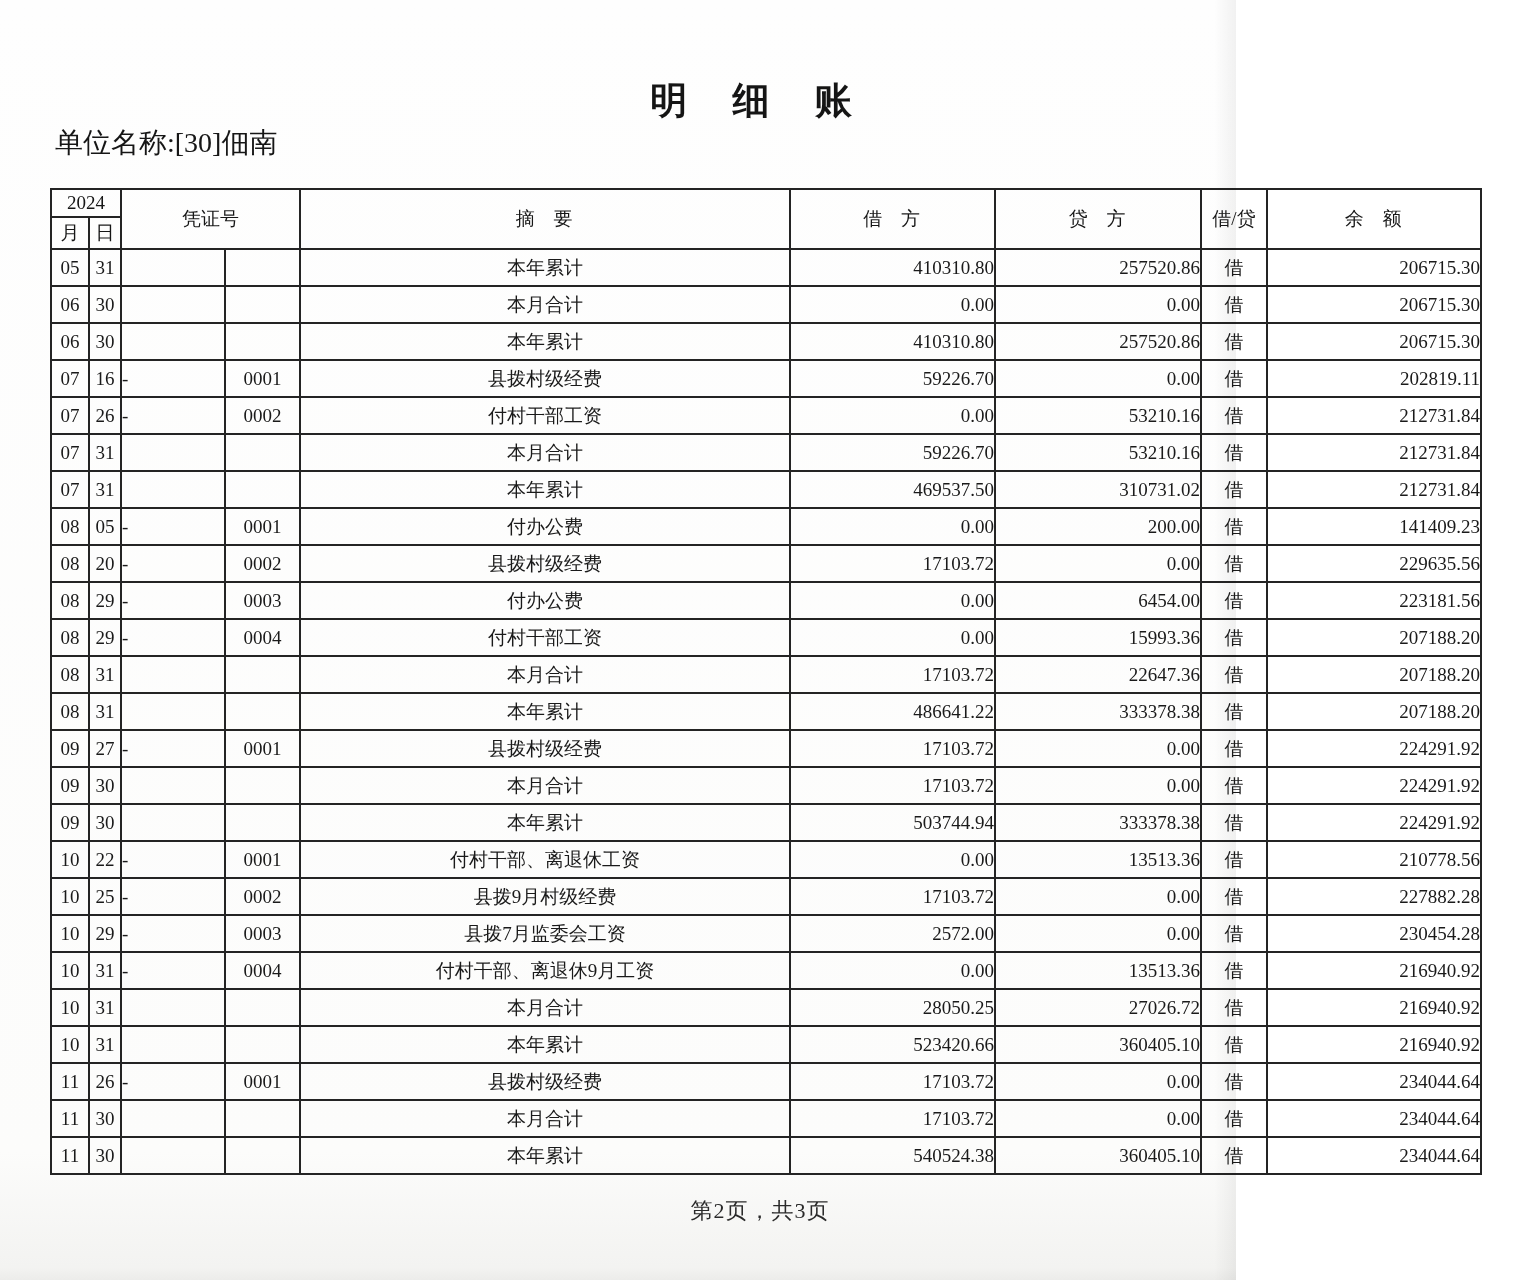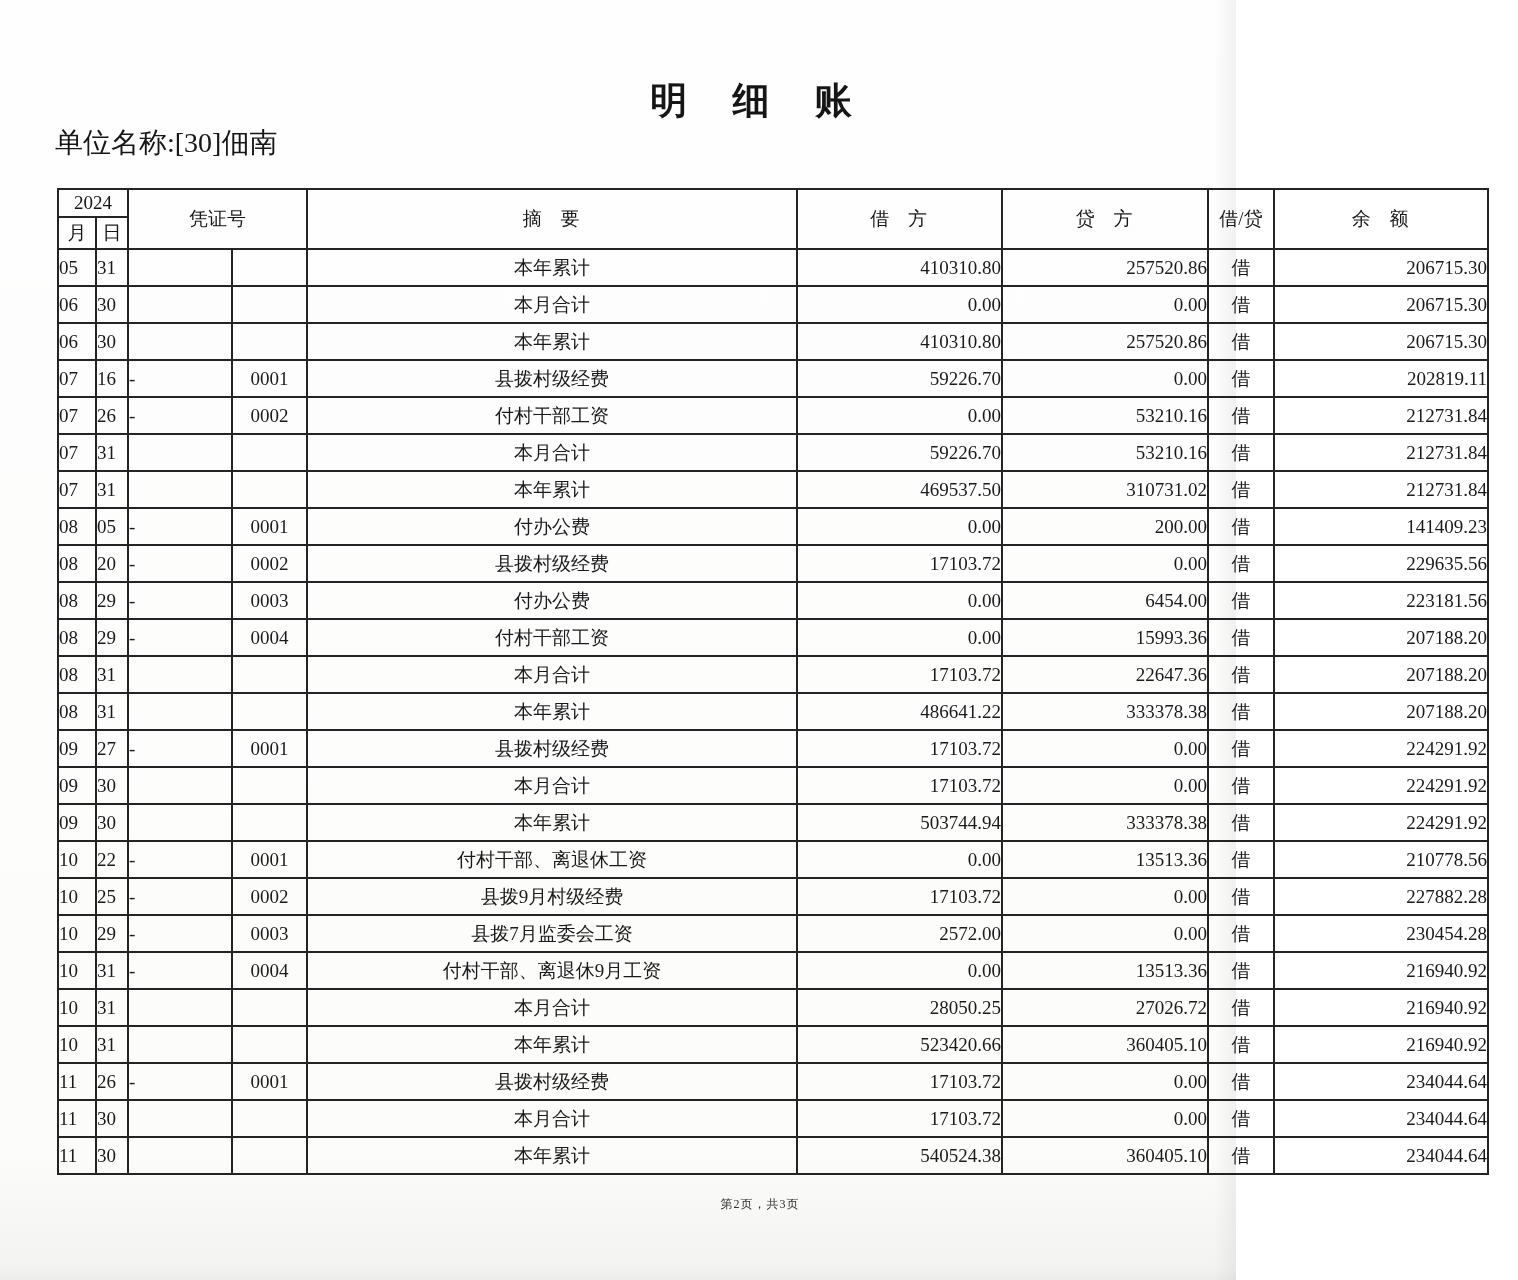--- a/index.html
+++ b/index.html
@@ -45,21 +45,21 @@
     white-space: nowrap;
   }
   .info-line.unit { top: 124px; }
   .info-line.subject { top: 155px; }
   .period {
     display: inline-block;
     margin-left: 46px;
   }
   table.ledger {
     position: absolute;
-    left: 57px;
+    left: 50px;
     top: 188px;
     border-collapse: collapse;
     table-layout: fixed;
     width: 1430px;
     font-size: 19px;
     color: #1a1a1a;
   }
   table.ledger th, table.ledger td {
     border: 2px solid #242424;
     padding: 0;
@@ -70,36 +70,36 @@
   thead tr.year-row th { height: 26px; }
   thead tr.md-row th { height: 30px; }
   thead th {
     text-align: center;
     vertical-align: middle;
     font-size: 19px;
     color: #161616;
   }
   thead th.spaced { word-spacing: 10px; letter-spacing: 2px; }
   tbody td { height: 35px; vertical-align: middle; }
-  td.c-month, td.c-day { text-align: left; }
+  td.c-month, td.c-day { text-align: center; }
   td.c-dash { text-align: left; padding-left: 8px; }
   td.c-voucher { text-align: center; padding-left: 5px; }
   td.c-summary { text-align: center; padding-left: 8px; }
   td.c-debit, td.c-credit, td.c-balance {
     text-align: right;
     padding-right: 7px;
   }
   td.c-dc { text-align: center; }
   .page-footer {
     position: absolute;
     left: 45px;
     width: 1430px;
     top: 1196px;
     text-align: center;
-    font-size: 12px;
+    font-size: 22px;
     color: #2a2a2a;
     letter-spacing: 1px;
   }
 </style>
 </head>
 <body>
 
 <div class="page">
 
   <div class="doc-title">明 细 账</div>

